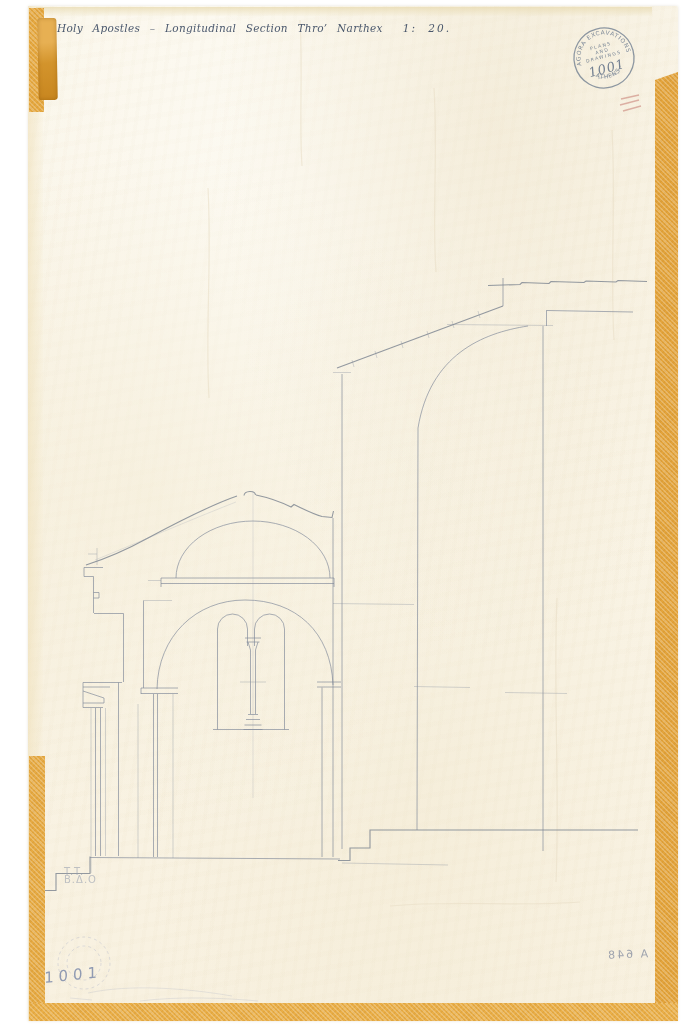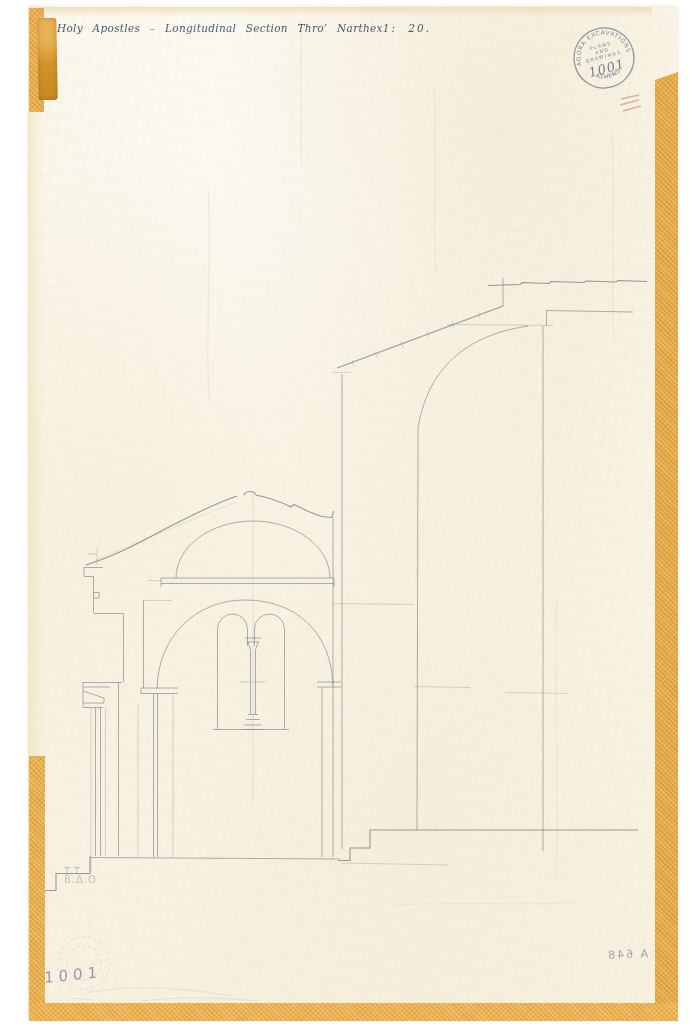--- a/index.html
+++ b/index.html
@@ -38,21 +38,21 @@
   .pl{stroke:#828b9b;stroke-width:1;fill:none;opacity:.68;}
   .plh{stroke:#79828f;stroke-width:1.1;fill:none;opacity:.8;}
   .plf{stroke:#8a92a1;stroke-width:.9;fill:none;opacity:.4;}
   .plx{stroke:#9099a8;stroke-width:.9;fill:none;opacity:.24;}
   .ghostline{stroke:#99a3c0;stroke-width:1;fill:none;opacity:.22;}
   .redmark{stroke:#c9847a;stroke-width:1.3;fill:none;opacity:.6;}
   
   .title{position:absolute;left:57px;top:22px;z-index:3;font-family:"DejaVu Serif",serif;
     font-style:italic;font-size:10.5px;color:#33435c;opacity:.88;white-space:nowrap;
     letter-spacing:.3px;word-spacing:6px;}
-  .title .scale{letter-spacing:2px;}
+  .title .scale{margin-left:20px;letter-spacing:2px;}
   .stamp{position:absolute;left:562px;top:16px;z-index:3;transform:rotate(-15deg);opacity:.85;}
   .stamp circle{stroke:#64748a;stroke-width:1.3;fill:none;opacity:.85;}
   .s-arc{font-family:"DejaVu Sans",sans-serif;font-size:5.8px;letter-spacing:.8px;fill:#64748a;}
   .s-sm{font-family:"DejaVu Sans",sans-serif;font-size:4.6px;letter-spacing:1.4px;fill:#64748a;text-anchor:middle;}
   .s-num{font-family:"DejaVu Serif",serif;font-style:italic;font-size:13px;letter-spacing:1px;
     fill:#5d6d84;text-anchor:middle;}
   .s-rule{stroke:#64748a;stroke-width:.8;opacity:.4;}
   .note{position:absolute;left:64px;top:868px;z-index:3;font-size:10px;line-height:7.5px;
     color:#99a1b0;opacity:.6;letter-spacing:1px;}
   .note span{display:block;}

